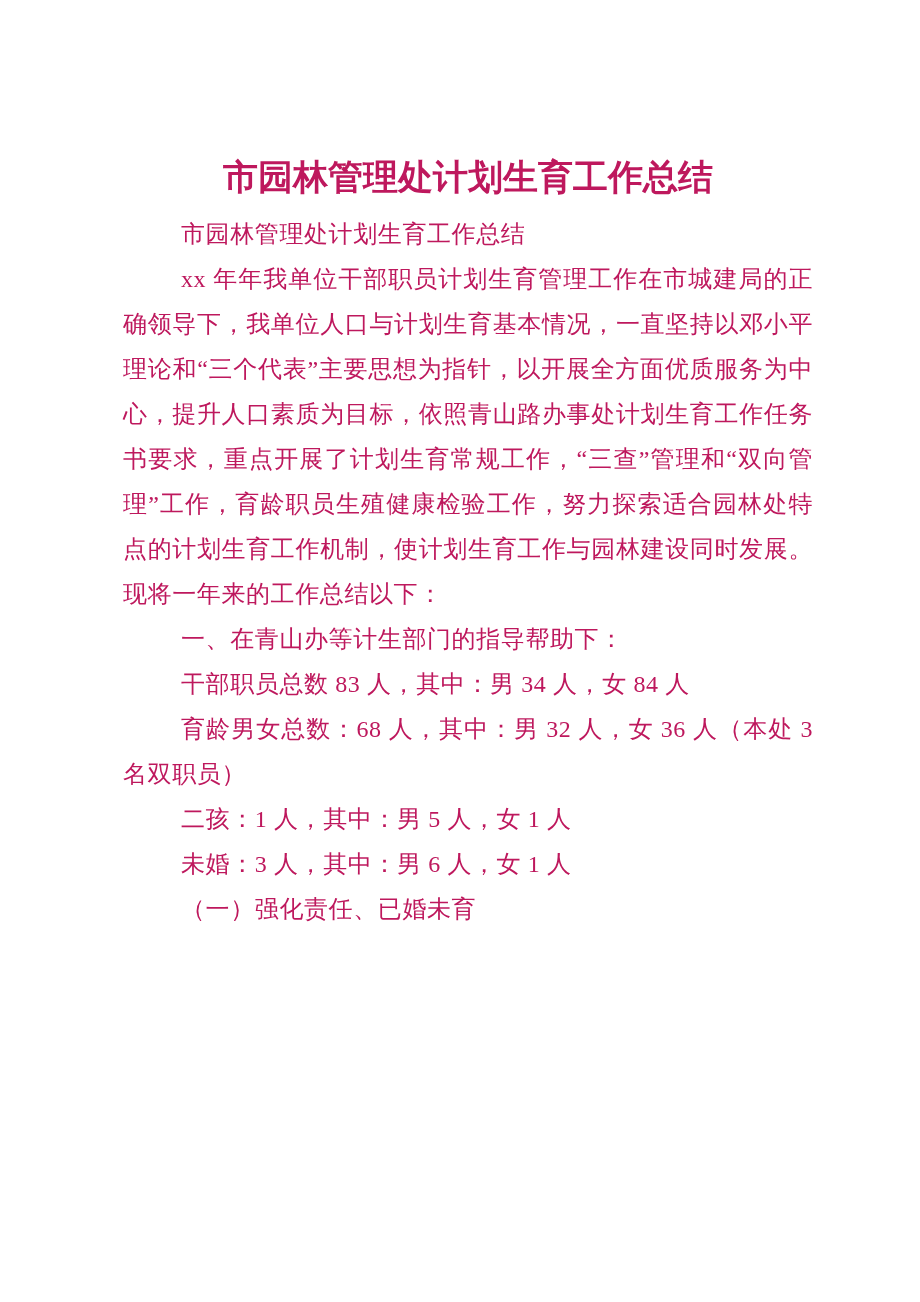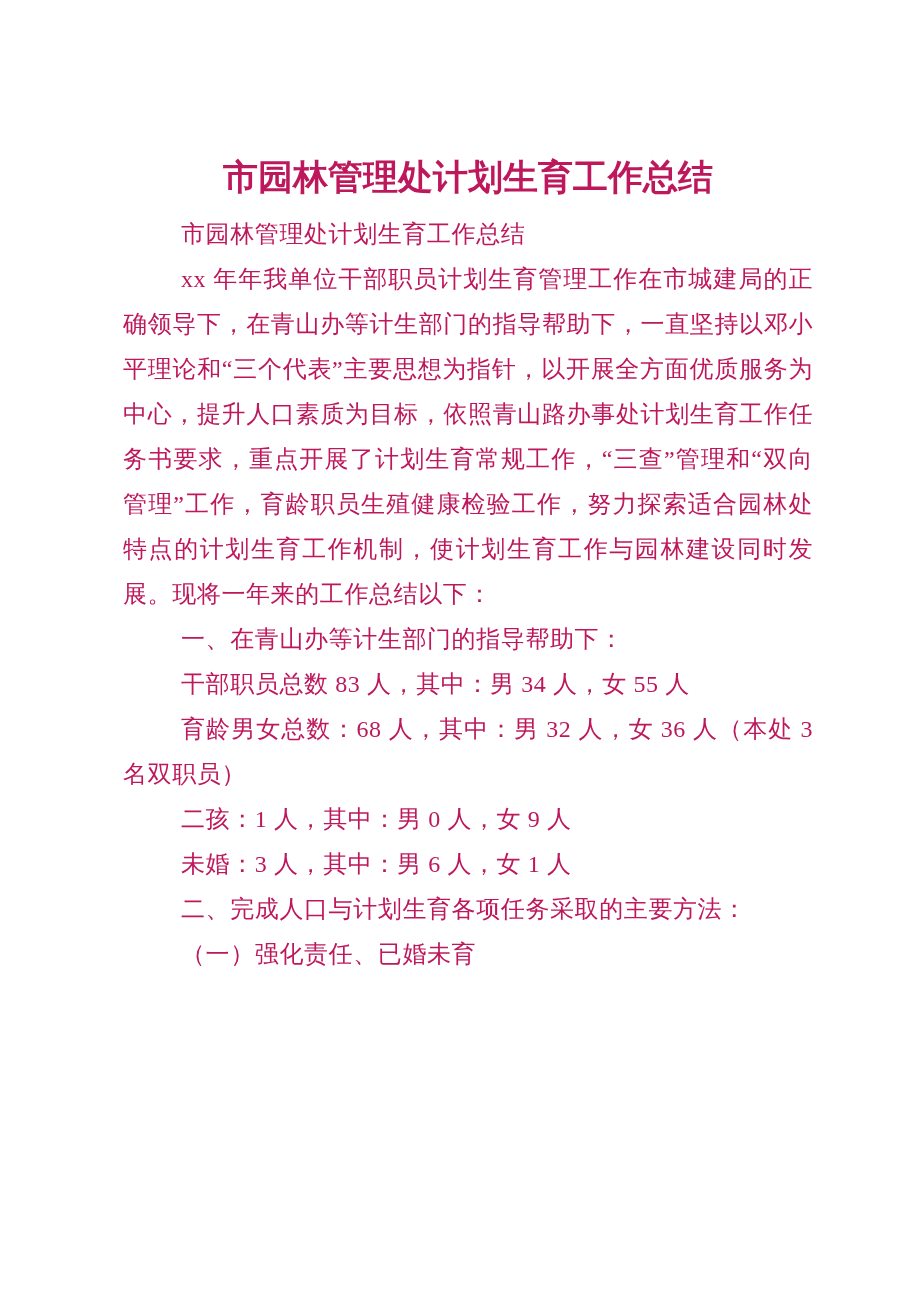--- a/index.html
+++ b/index.html
@@ -39,22 +39,21 @@
     word-break: break-all;
   }
 </style>
 </head>
 <body>
 
 <div class="page">
   <div class="content">
     <h1 class="doc-title">市园林管理处计划生育工作总结</h1>
     <p class="para">市园林管理处计划生育工作总结</p>
-    <p class="para">xx 年年我单位干部职员计划生育管理工作在市城建局的正确领导下，在青山办等计生部门的指导帮助下，一直坚持以邓小平理论和“三个代表”主要思想为指针，以开展全方面优质服务为中心，提升人口素质为目标，依照青山路办事处计划生育工作任务书要求，重点开展了计划生育常规工作，“三查”管理和“双向管理”工作，育龄职员生殖健康检验工作，努力探索适合园林处特点的计划生育工作机制，使计划生育工作与园林建设同时发展。现将一年来的工作总结以下：</p>
+    <p class="para">xx 年年我单位干部职员计划生育管理工作在市城建局的正确领导下，我单位人口与计划生育基本情况，一直坚持以邓小平理论和“三个代表”主要思想为指针，以开展全方面优质服务为中心，提升人口素质为目标，依照青山路办事处计划生育工作任务书要求，重点开展了计划生育常规工作，“三查”管理和“双向管理”工作，育龄职员生殖健康检验工作，努力探索适合园林处特点的计划生育工作机制，使计划生育工作与园林建设同时发展。现将一年来的工作总结以下：</p>
     <p class="para">一、在青山办等计生部门的指导帮助下：</p>
-    <p class="para">干部职员总数 83 人，其中：男 34 人，女 55 人</p>
+    <p class="para">干部职员总数 83 人，其中：男 34 人，女 84 人</p>
     <p class="para">育龄男女总数：68 人，其中：男 32 人，女 36 人（本处 3 名双职员）</p>
-    <p class="para">二孩：1 人，其中：男 0 人，女 9 人</p>
+    <p class="para">二孩：1 人，其中：男 5 人，女 1 人</p>
     <p class="para">未婚：3 人，其中：男 6 人，女 1 人</p>
-    <p class="para">二、完成人口与计划生育各项任务采取的主要方法：</p>
     <p class="para">（一）强化责任、已婚未育</p>
   </div>
 </div>
 
 </body></html>

